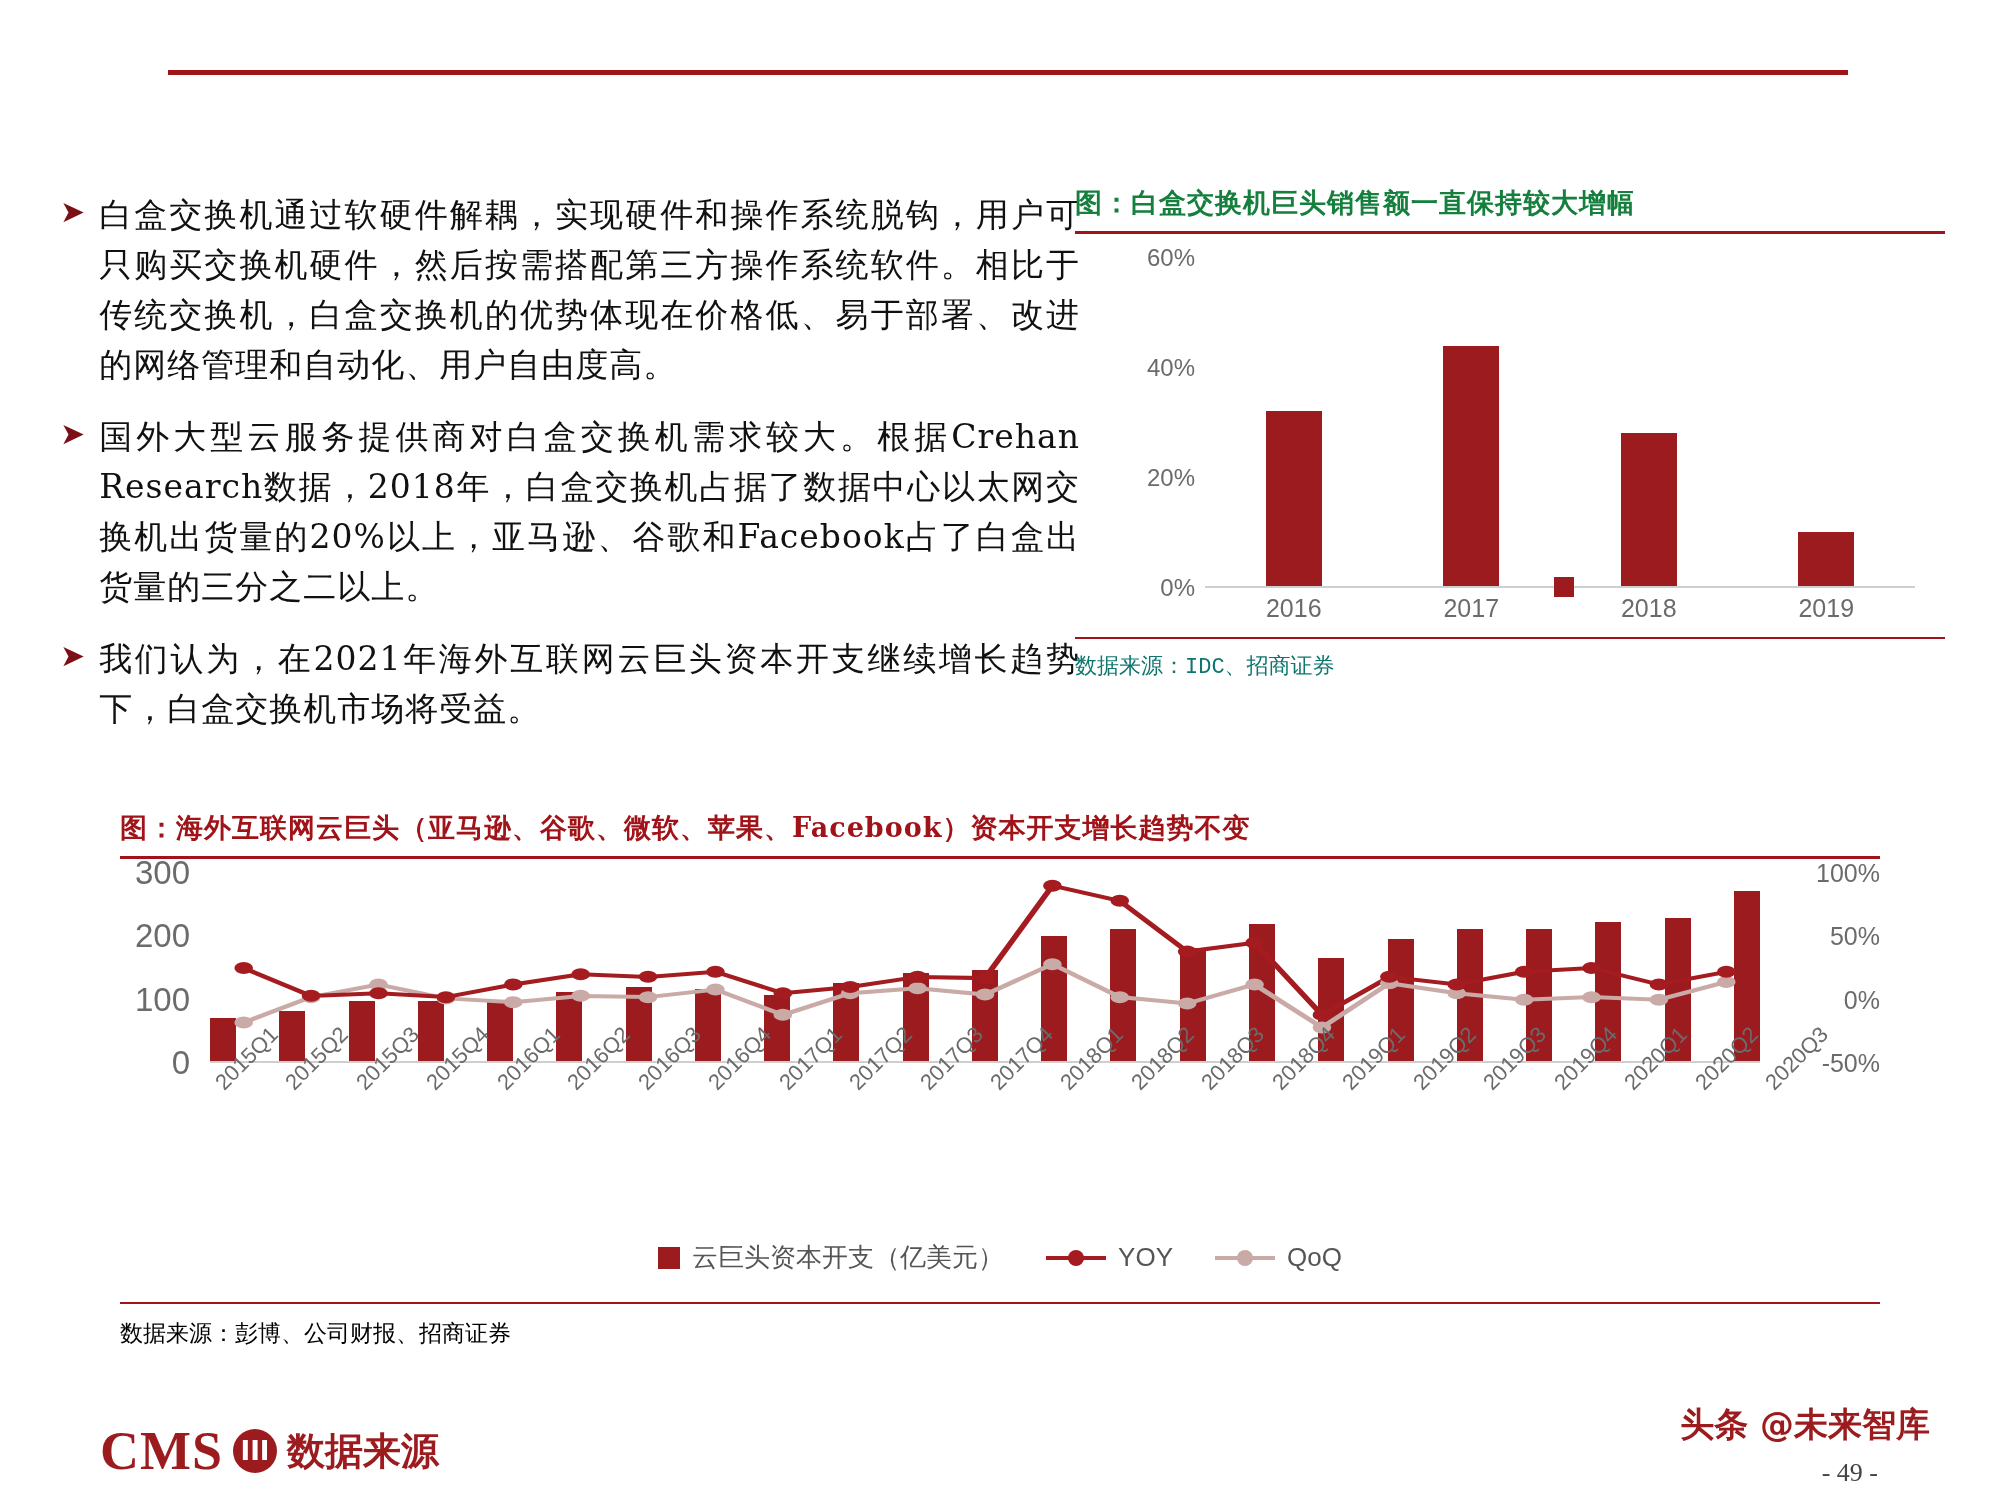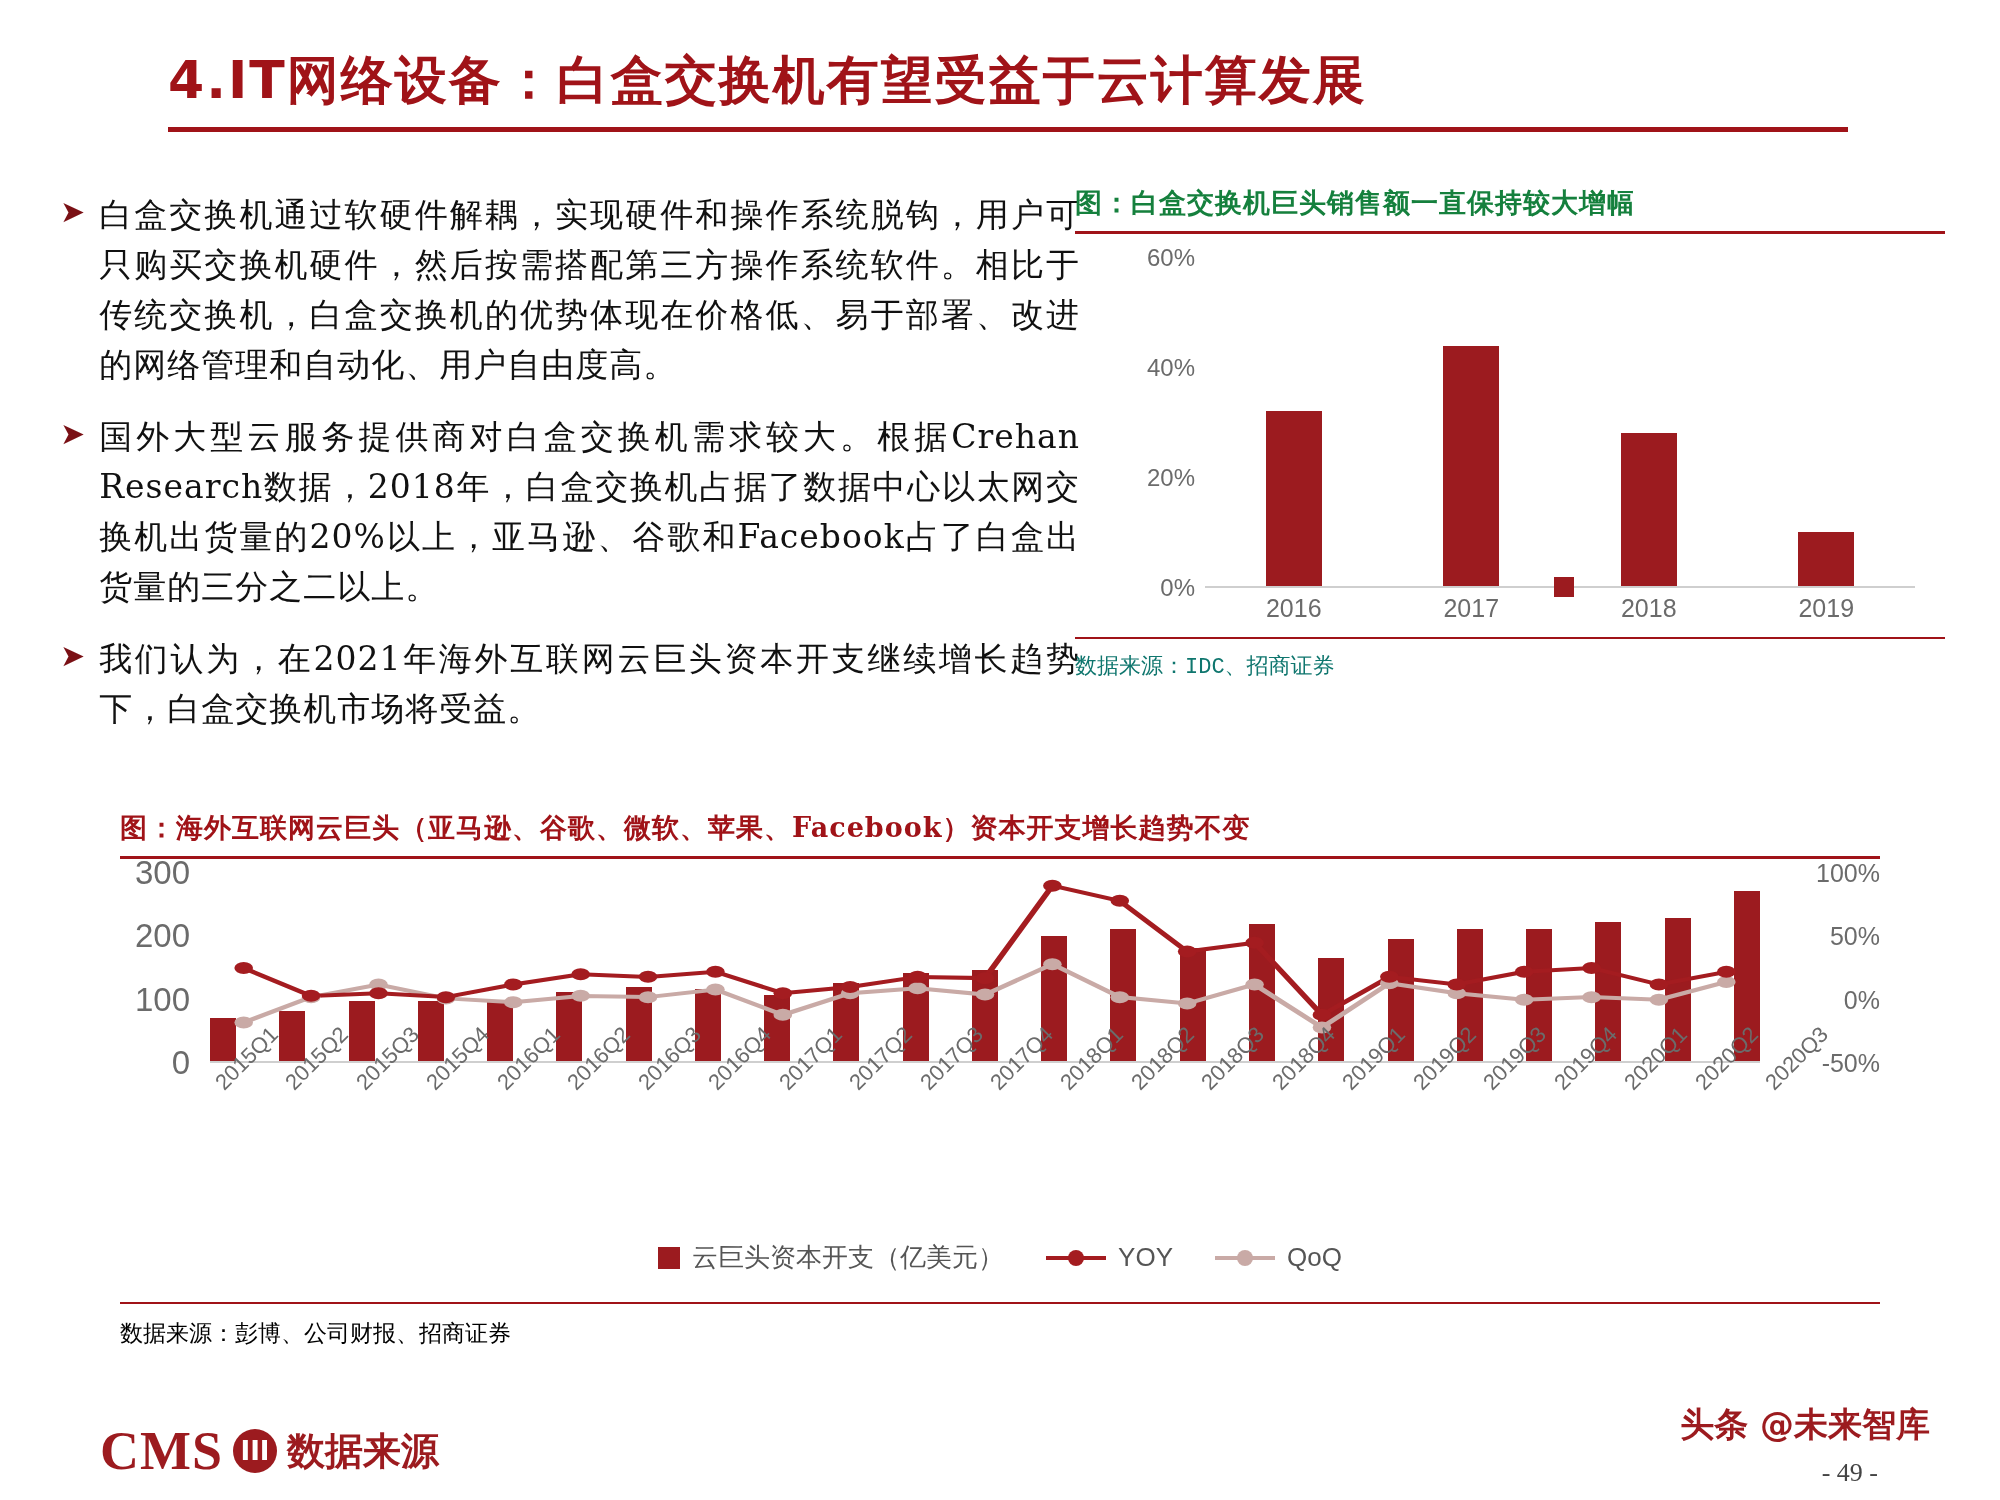--- a/index.html
+++ b/index.html
@@ -153,21 +153,20 @@
   }
   #page-number{
     position:absolute;right:122px;bottom:12px;font-size:26px;color:#444;
     font-family:"Liberation Serif", serif;
   }
 </style>
 </head>
 <body>
 
 <div id="title-bar">
-  <div id="page-title">4.IT网络设备：白盒交换机有望受益于云计算发展</div>
   <div id="title-rule"></div>
 </div>
 
 <div id="bullets">
   <div class="bullet">
     <span class="marker">➤</span>
     <span class="text">白盒交换机通过软硬件解耦，实现硬件和操作系统脱钩，用户可只购买交换机硬件，然后按需搭配第三方操作系统软件。相比于传统交换机，白盒交换机的优势体现在价格低、易于部署、改进的网络管理和自动化、用户自由度高。</span>
   </div>
   <div class="bullet">
     <span class="marker">➤</span>

